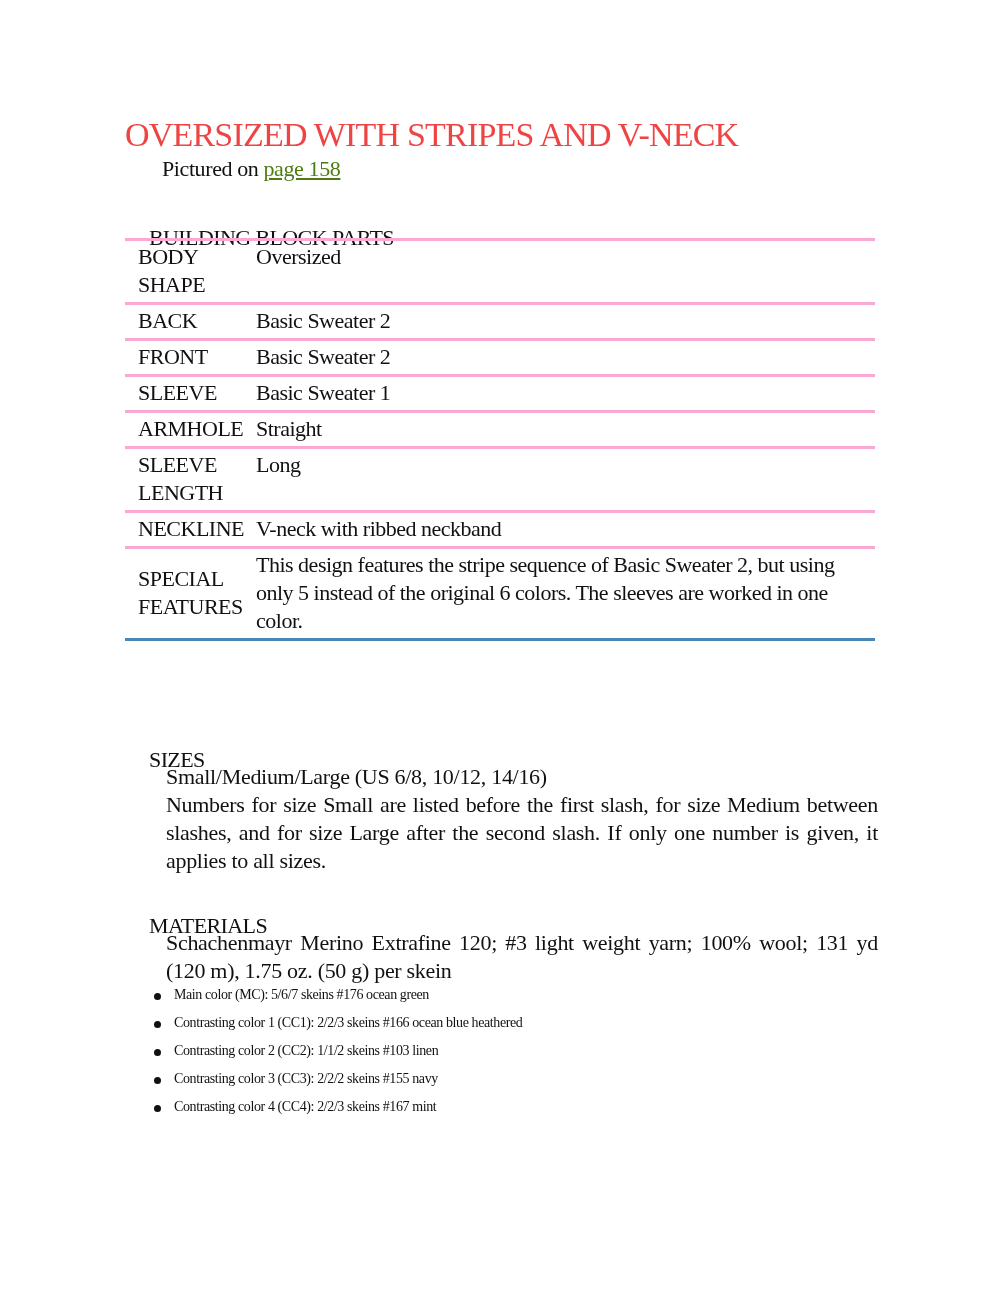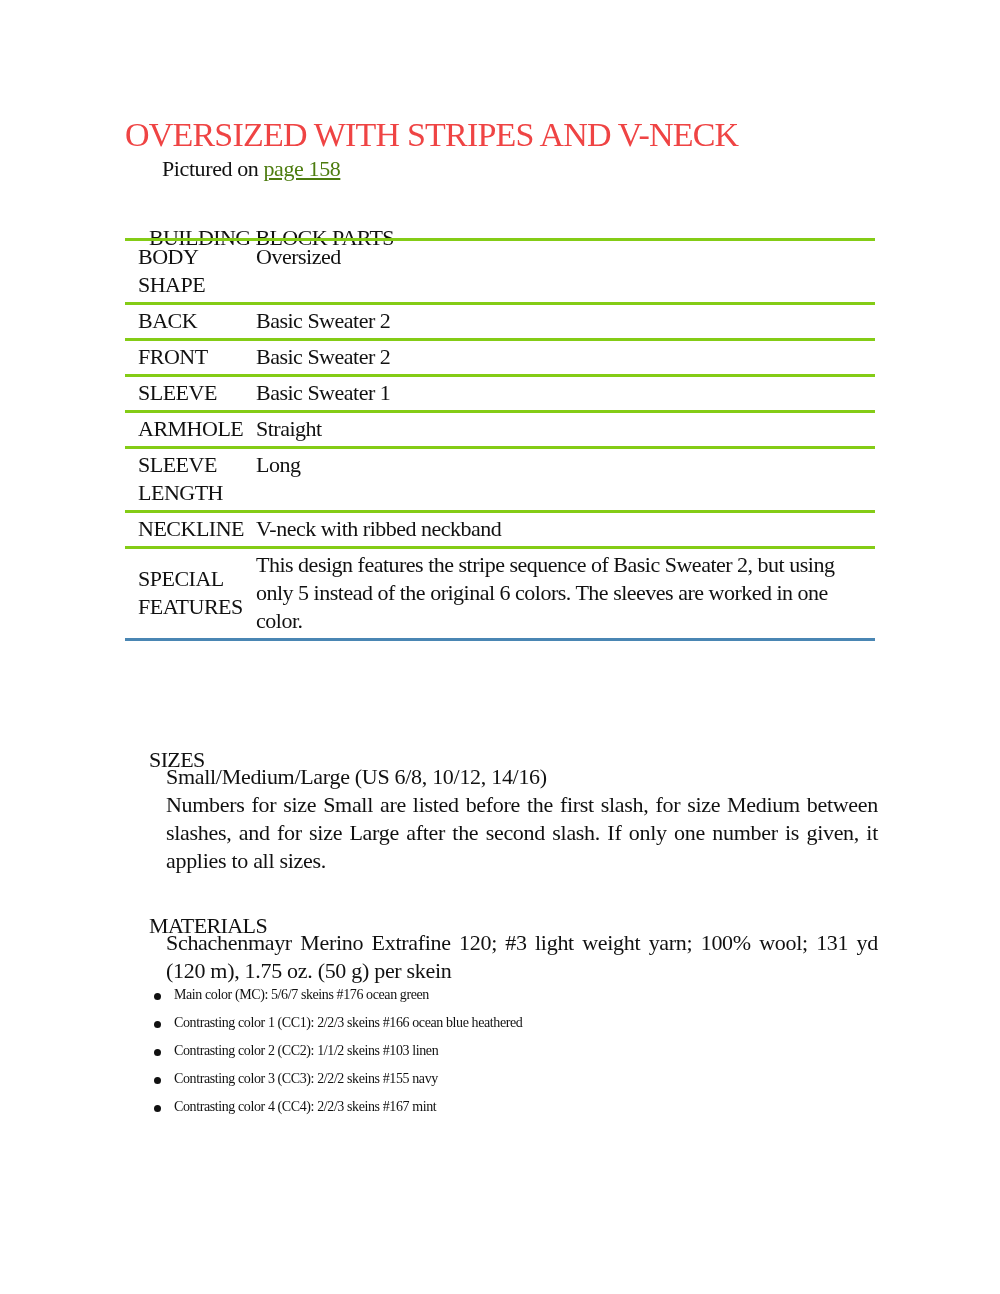--- a/index.html
+++ b/index.html
@@ -57,21 +57,21 @@
     .parts-table {
       position: absolute;
       top: 238px;
       left: 0;
       width: 750px;
       border-collapse: collapse;
       font-size: 22px;
       letter-spacing: -0.5px;
     }
     .parts-table tr {
-      border-top: 3px solid #84cc16;
+      border-top: 3px solid #f9a8d4;
     }
     .parts-table tr:last-child {
       border-bottom: 3px solid #4a86b3;
     }
     .parts-table td {
       vertical-align: top;
       padding: 2px 0 3px 0;
       line-height: 28px;
     }
     .parts-table td.label {

